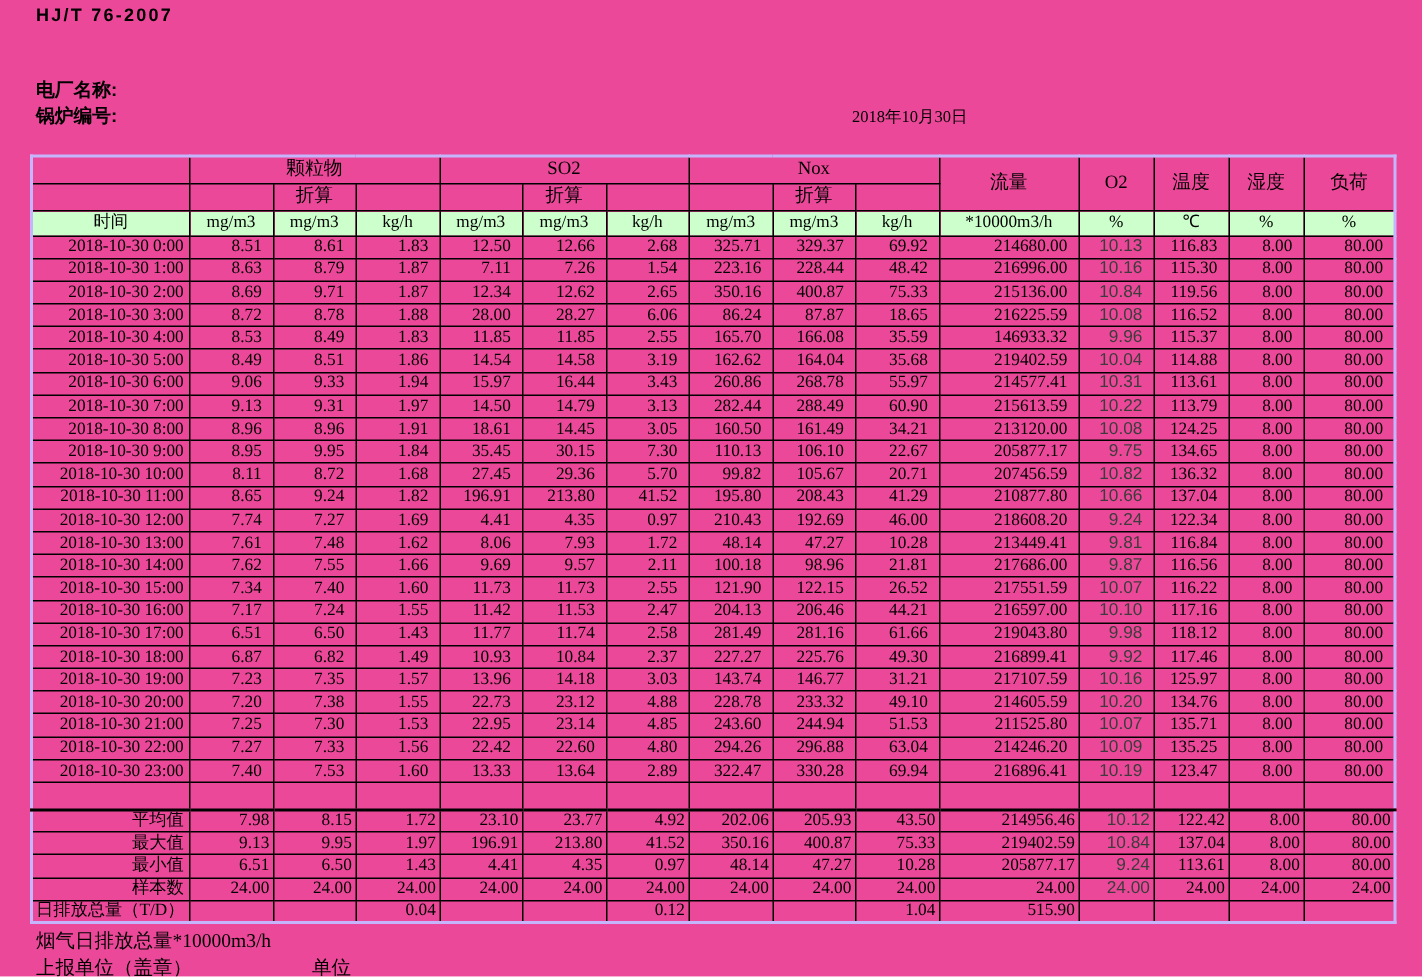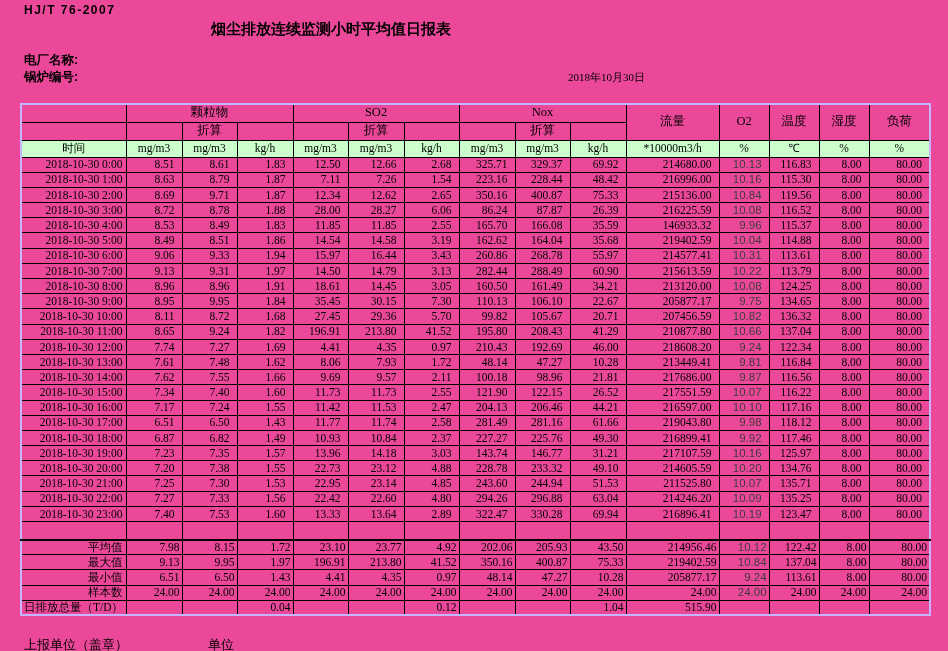--- a/index.html
+++ b/index.html
@@ -51,21 +51,20 @@
   .footer-note        { position:absolute; left:24px;  top:618px; font-size:13px; }
   .footer-report-unit { position:absolute; left:24px;  top:636px; font-size:13px; }
   .footer-unit        { position:absolute; left:208px; top:636px; font-size:13px; }
 </style>
 </head>
 <body>
 
 <div class="page">
 
   <div class="doc-code">HJ/T  76-2007</div>
-  <div class="report-title">烟尘排放连续监测小时平均值日报表</div>
   <div class="meta-label plant">电厂名称:</div>
   <div class="meta-label boiler">锅炉编号:</div>
   <div class="report-date">2018年10月30日</div>
 
   <table class="report">
     <colgroup>
       <col style="width:105px">
       <col style="width:56px">
         <col style="width:55px">
         <col style="width:56px">
@@ -178,21 +177,21 @@
         <tr>
           <td class="time">2018-10-30  3:00</td>
           <td class="val">8.72</td>
           <td class="val">8.78</td>
           <td class="val">1.88</td>
           <td class="val">28.00</td>
           <td class="val">28.27</td>
           <td class="val">6.06</td>
           <td class="val">86.24</td>
           <td class="val">87.87</td>
-          <td class="val">26.39</td>
+          <td class="val">18.65</td>
           <td class="val">216225.59</td>
           <td class="val o2">10.08</td>
           <td class="val">116.52</td>
           <td class="val">8.00</td>
           <td class="val">80.00</td>
         </tr>
         <tr>
           <td class="time">2018-10-30  4:00</td>
           <td class="val">8.53</td>
           <td class="val">8.49</td>
@@ -630,16 +629,17 @@
           <td class="val">1.04</td>
           <td class="val">515.90</td>
           <td class="val o2"></td>
           <td class="val"></td>
           <td class="val"></td>
           <td class="val"></td>
         </tr>
       </tbody>
   </table>
 
+  <div class="footer-note">烟气日排放总量*10000m3/h</div>
   <div class="footer-report-unit">上报单位（盖章）</div>
   <div class="footer-unit">单位</div>
 
 </div>
 
 </body></html>

